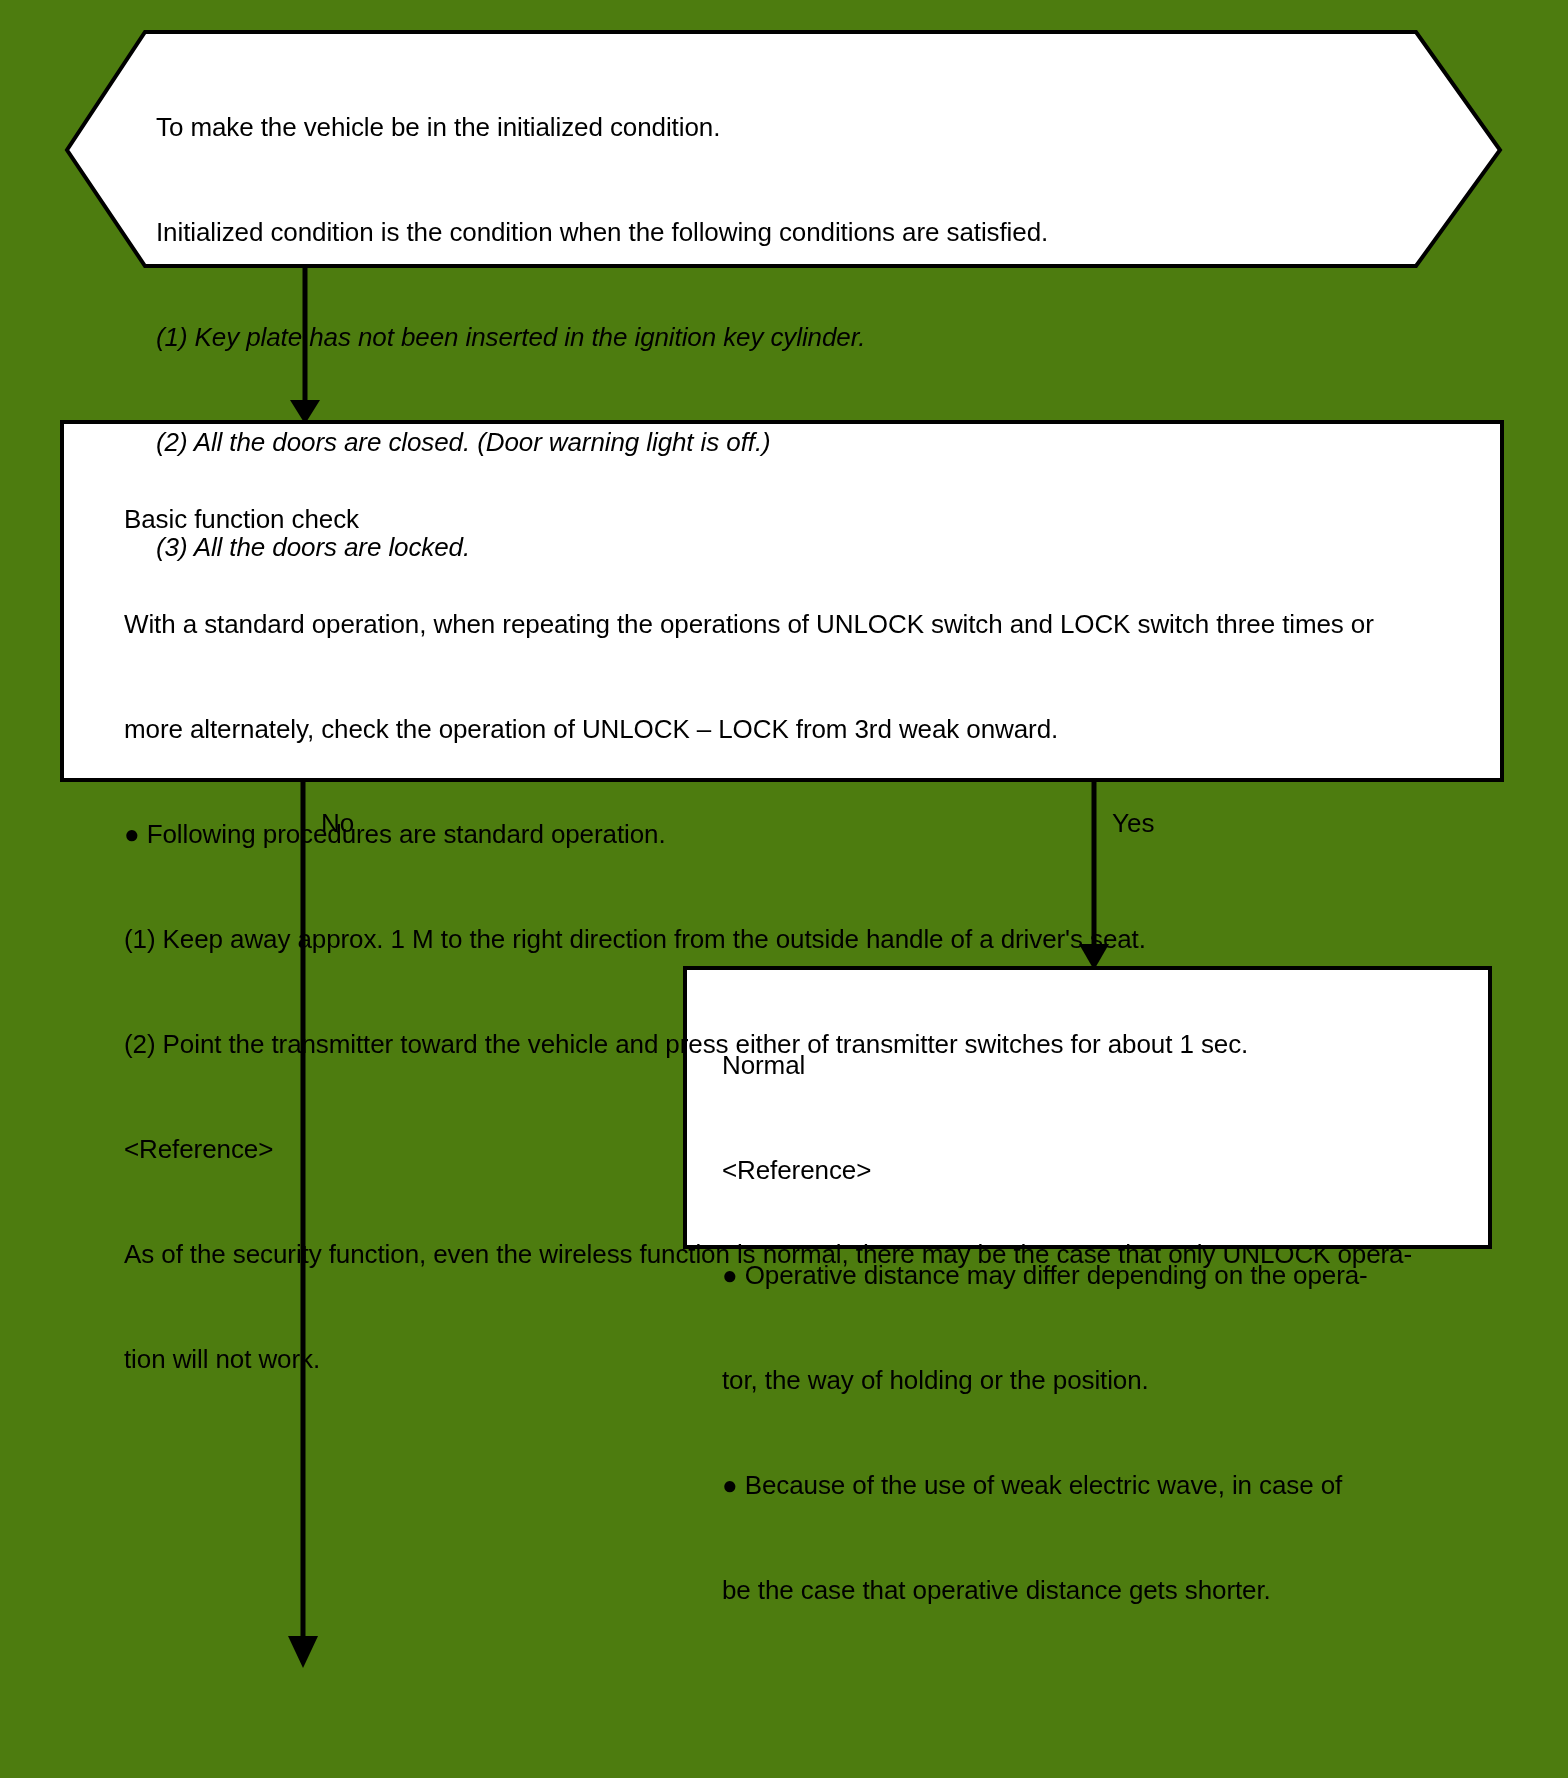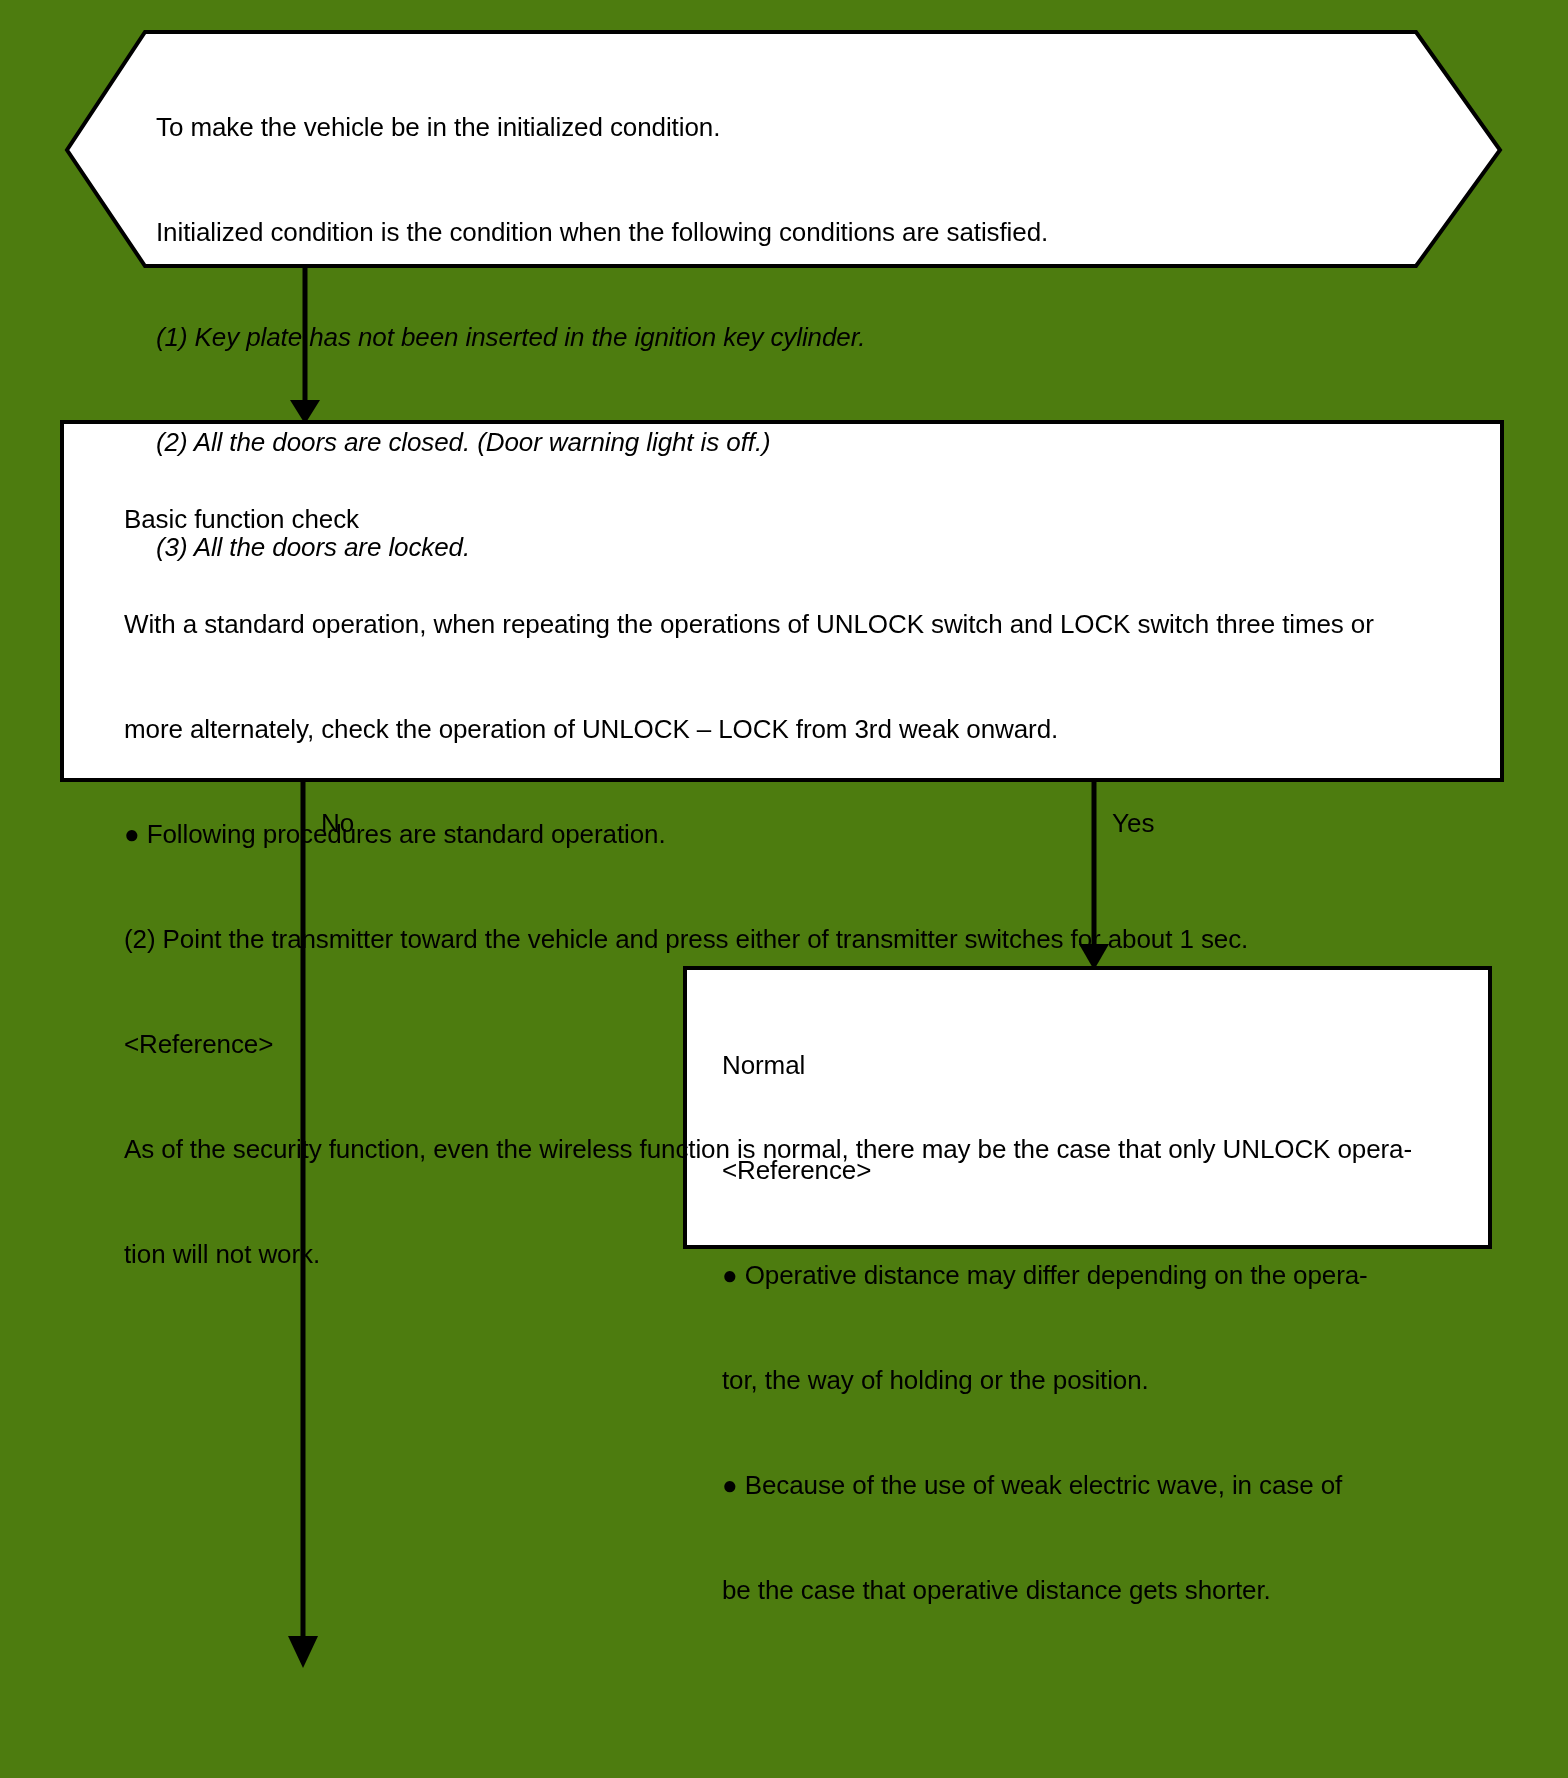--- a/index.html
+++ b/index.html
@@ -104,20 +104,21 @@
     <span class="line indent">(1) Key plate has not been inserted in the ignition key cylinder.</span>
     <span class="line indent">(2) All the doors are closed. (Door warning light is off.)</span>
     <span class="line indent">(3) All the doors are locked.</span>
   </div>
 
   <div class="txt" id="mainbox-text">
     <span class="line">Basic function check</span>
     <span class="line">With a standard operation, when repeating the operations of UNLOCK switch and LOCK switch three times or</span>
     <span class="line">more alternately, check the operation of UNLOCK – LOCK from 3rd weak onward.</span>
     <span class="line">● Following procedures are standard operation.</span>
+    <span class="line">(1) Keep away approx. 1 M to the right direction from the outside handle of a driver's seat.</span>
     <span class="line">(2) Point the transmitter toward the vehicle and press either of transmitter switches for about 1 sec.</span>
     <span class="line">&lt;Reference&gt;</span>
     <span class="line">As of the security function, even the wireless function is normal, there may be the case that only UNLOCK opera-</span>
     <span class="line">tion will not work.</span>
   </div>
 
   <div class="txt" id="normalbox-text">
     <span class="line">Normal</span>
     <span class="line">&lt;Reference&gt;</span>
     <span class="line">● Operative distance may differ depending on the opera-</span>

